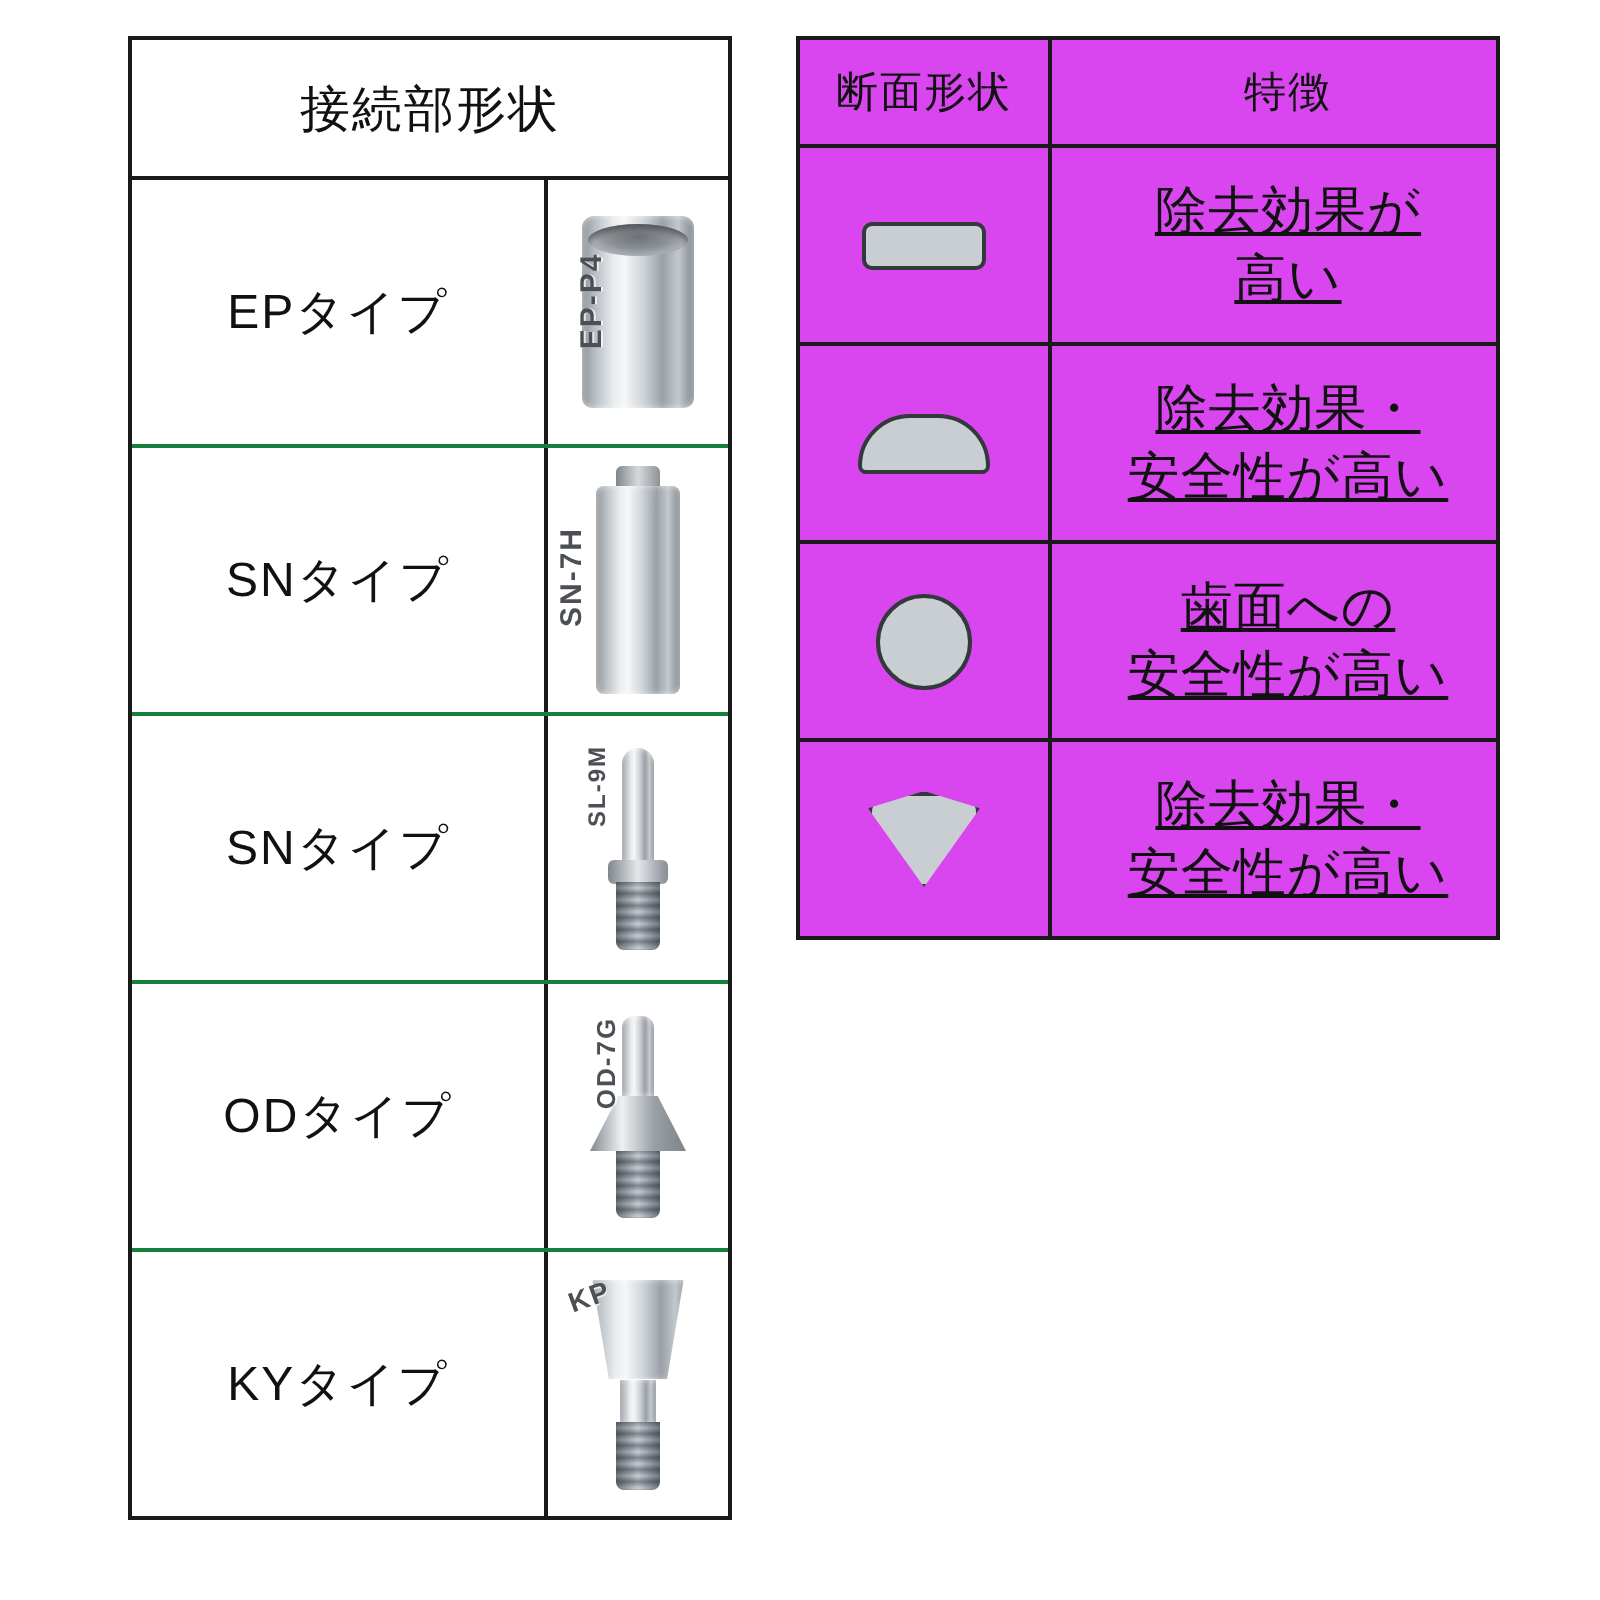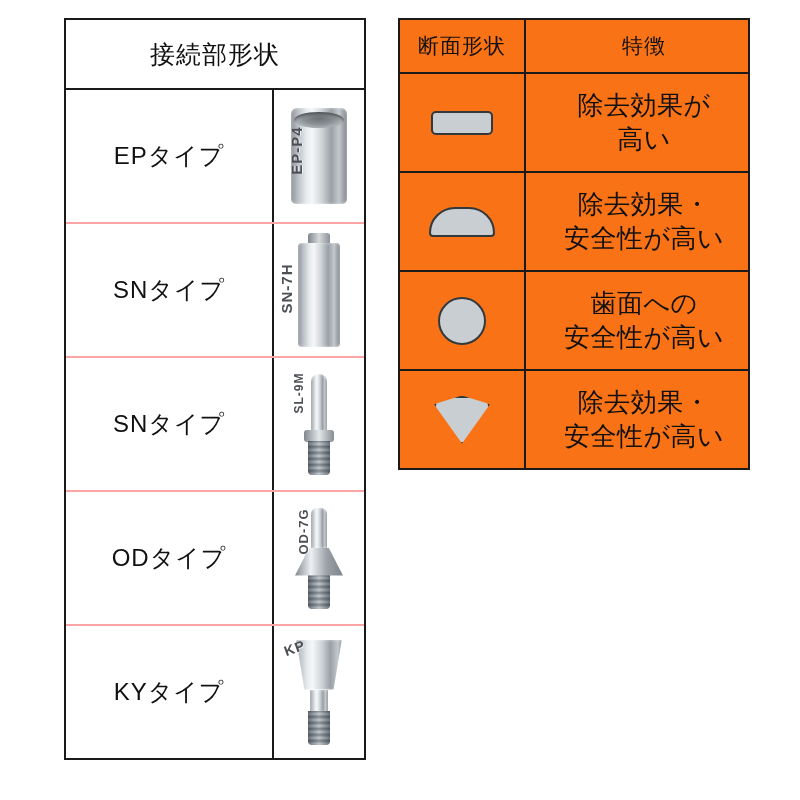--- a/index.html
+++ b/index.html
@@ -31,21 +31,21 @@
     display: flex;
     align-items: center;
     justify-content: center;
     border-bottom: 2px solid #1a1a1a;
     font-size: 25px;
     letter-spacing: 1px;
   }
   .lt-row {
     display: flex;
     height: 132px;
-    border-bottom: 2px solid #fca5a5;
+    border-bottom: 2px solid #15803d;
   }
   .lt-row:last-child {
     border-bottom: none;
   }
   .lt-name {
     flex: 0 0 208px;
     display: flex;
     align-items: center;
     justify-content: center;
     font-size: 24px;
@@ -200,29 +200,29 @@
   }
 
   
   .right-table {
     position: absolute;
     left: 398px;
     top: 18px;
     width: 352px;
     border: 2px solid #1a1a1a;
     box-sizing: border-box;
-    background: #f97316;
+    background: #d946ef;
   }
   .rt-row {
     display: flex;
     border-bottom: 2px solid #1a1a1a;
   }
   .rt-row:last-child { border-bottom: none; }
   .rt-head-row { height: 52px; }
-  .rt-body-row { height: 97px; }
+  .rt-body-row { height: 97px; text-decoration: underline; }
   .rt-c1 {
     flex: 0 0 126px;
     border-right: 2px solid #1a1a1a;
     box-sizing: border-box;
     display: flex;
     align-items: center;
     justify-content: center;
   }
   .rt-c2 {
     flex: 1 1 auto;

